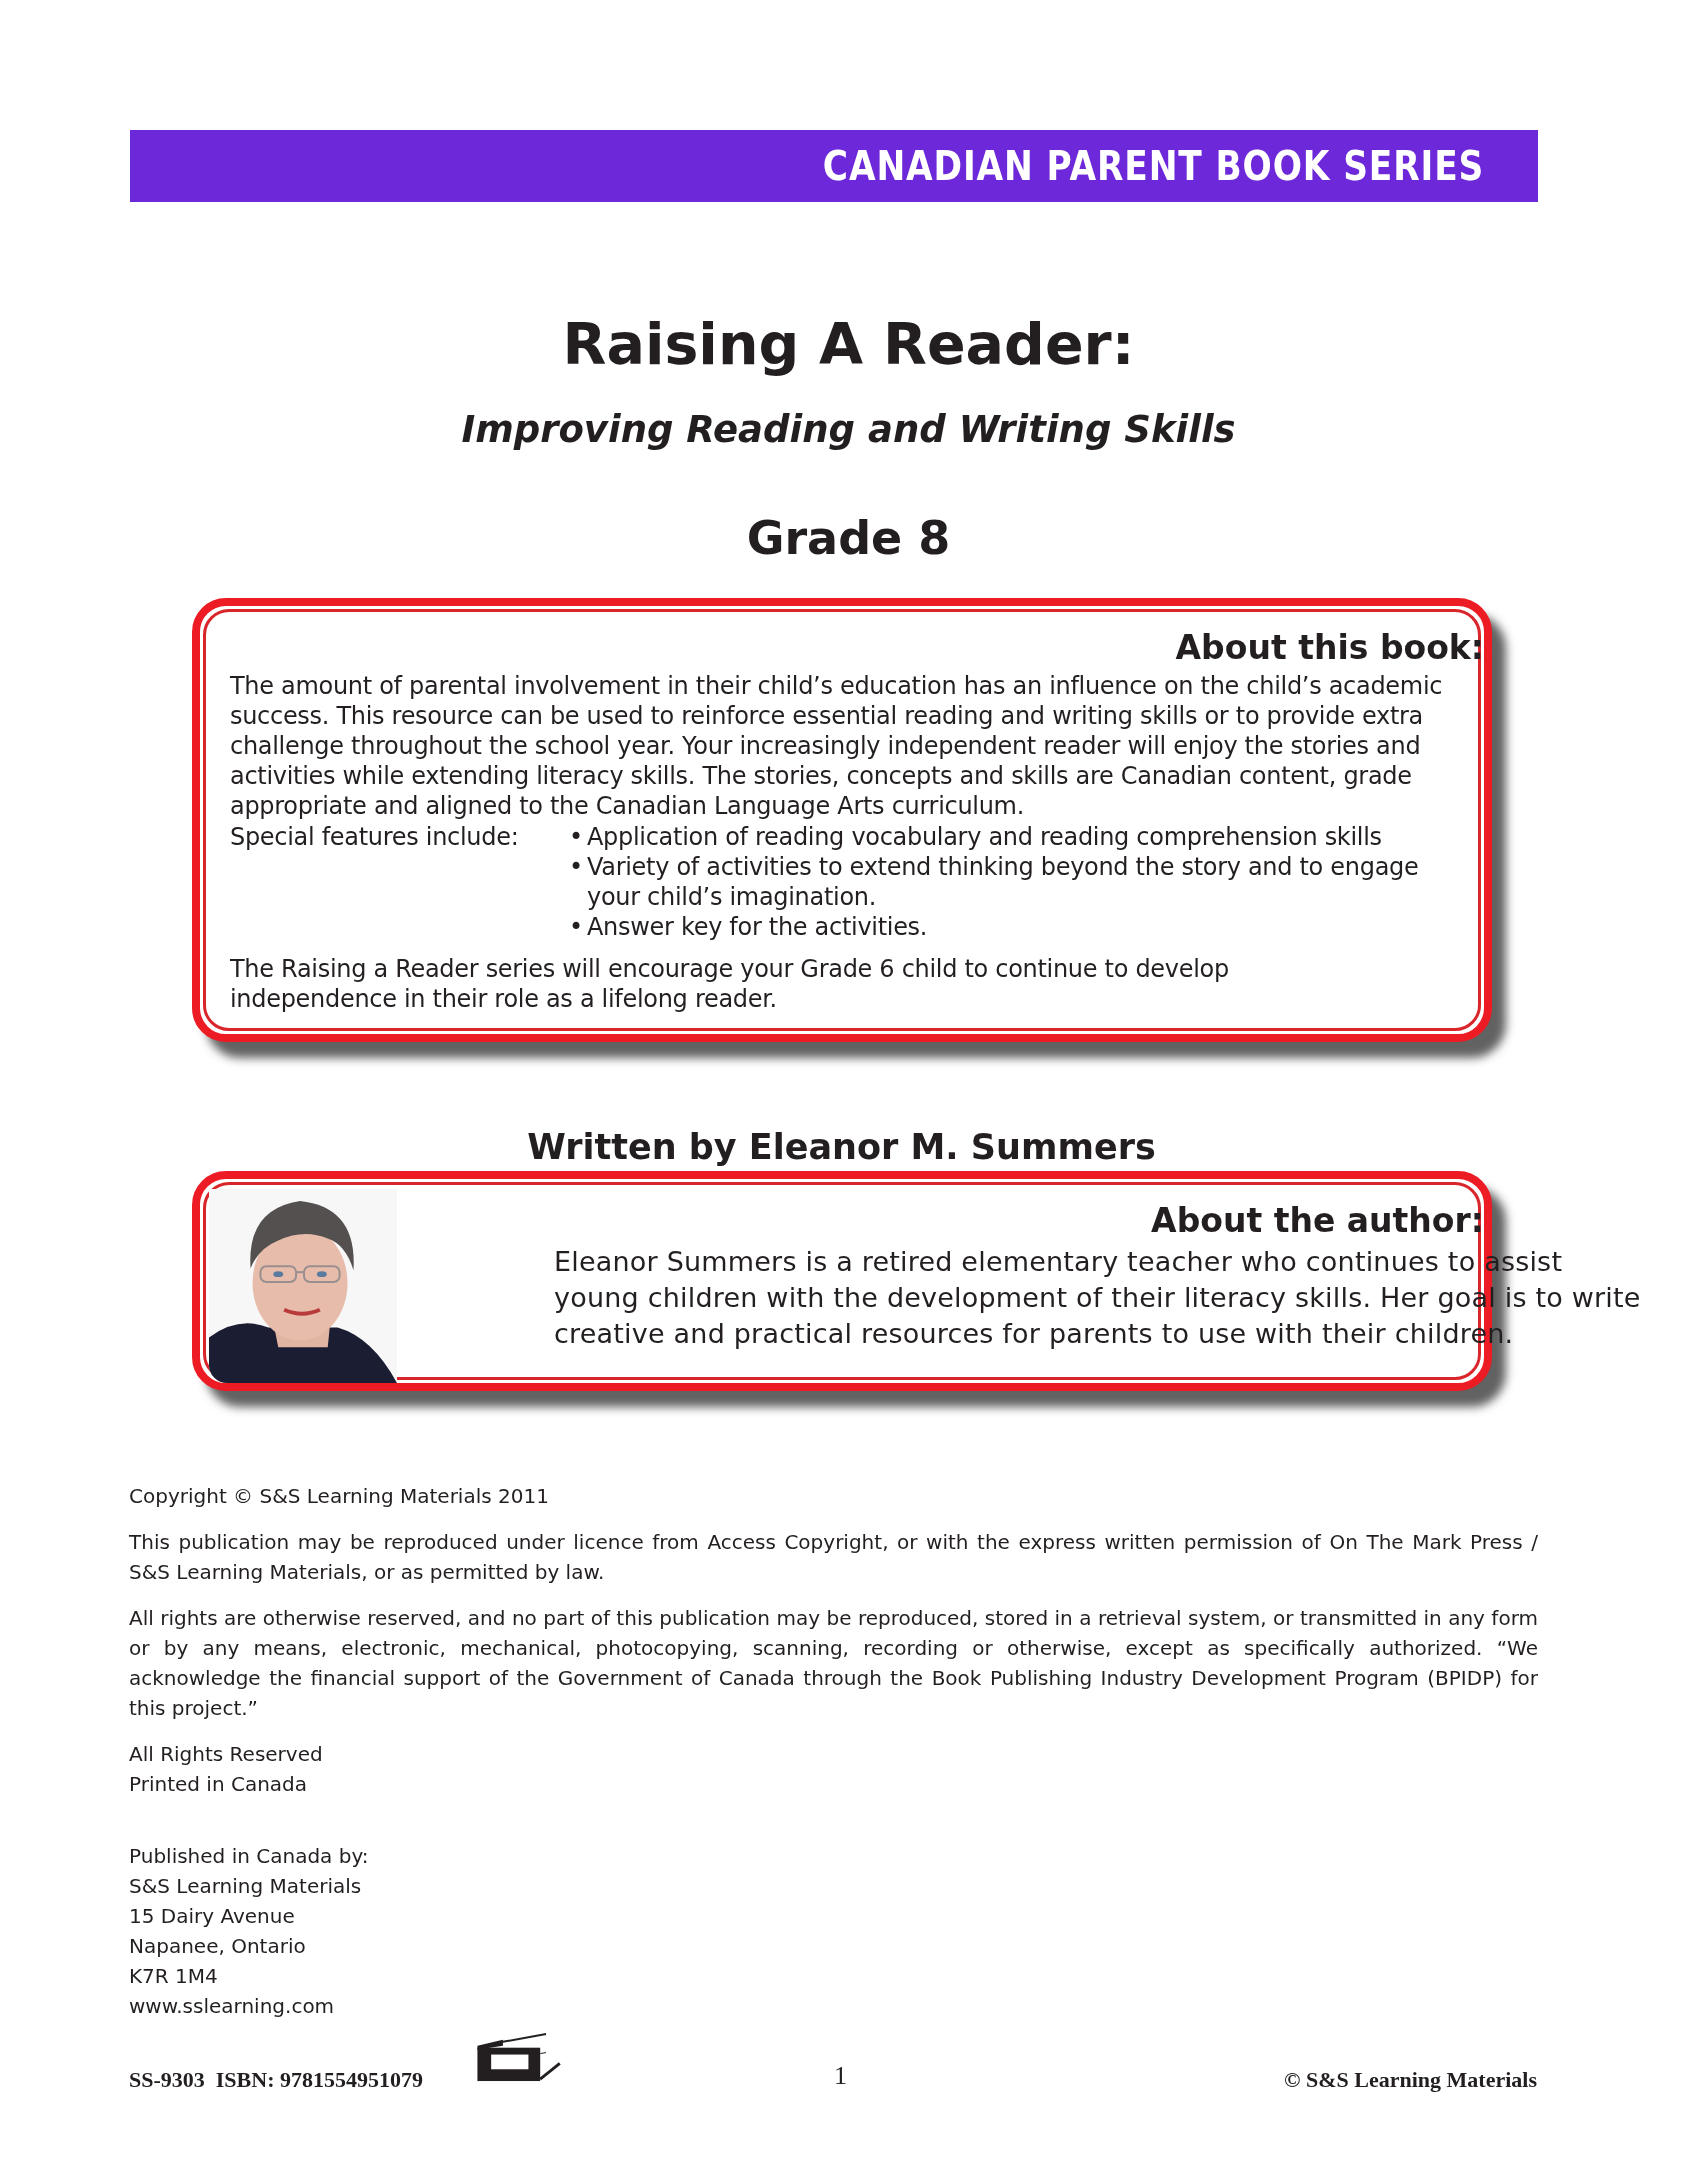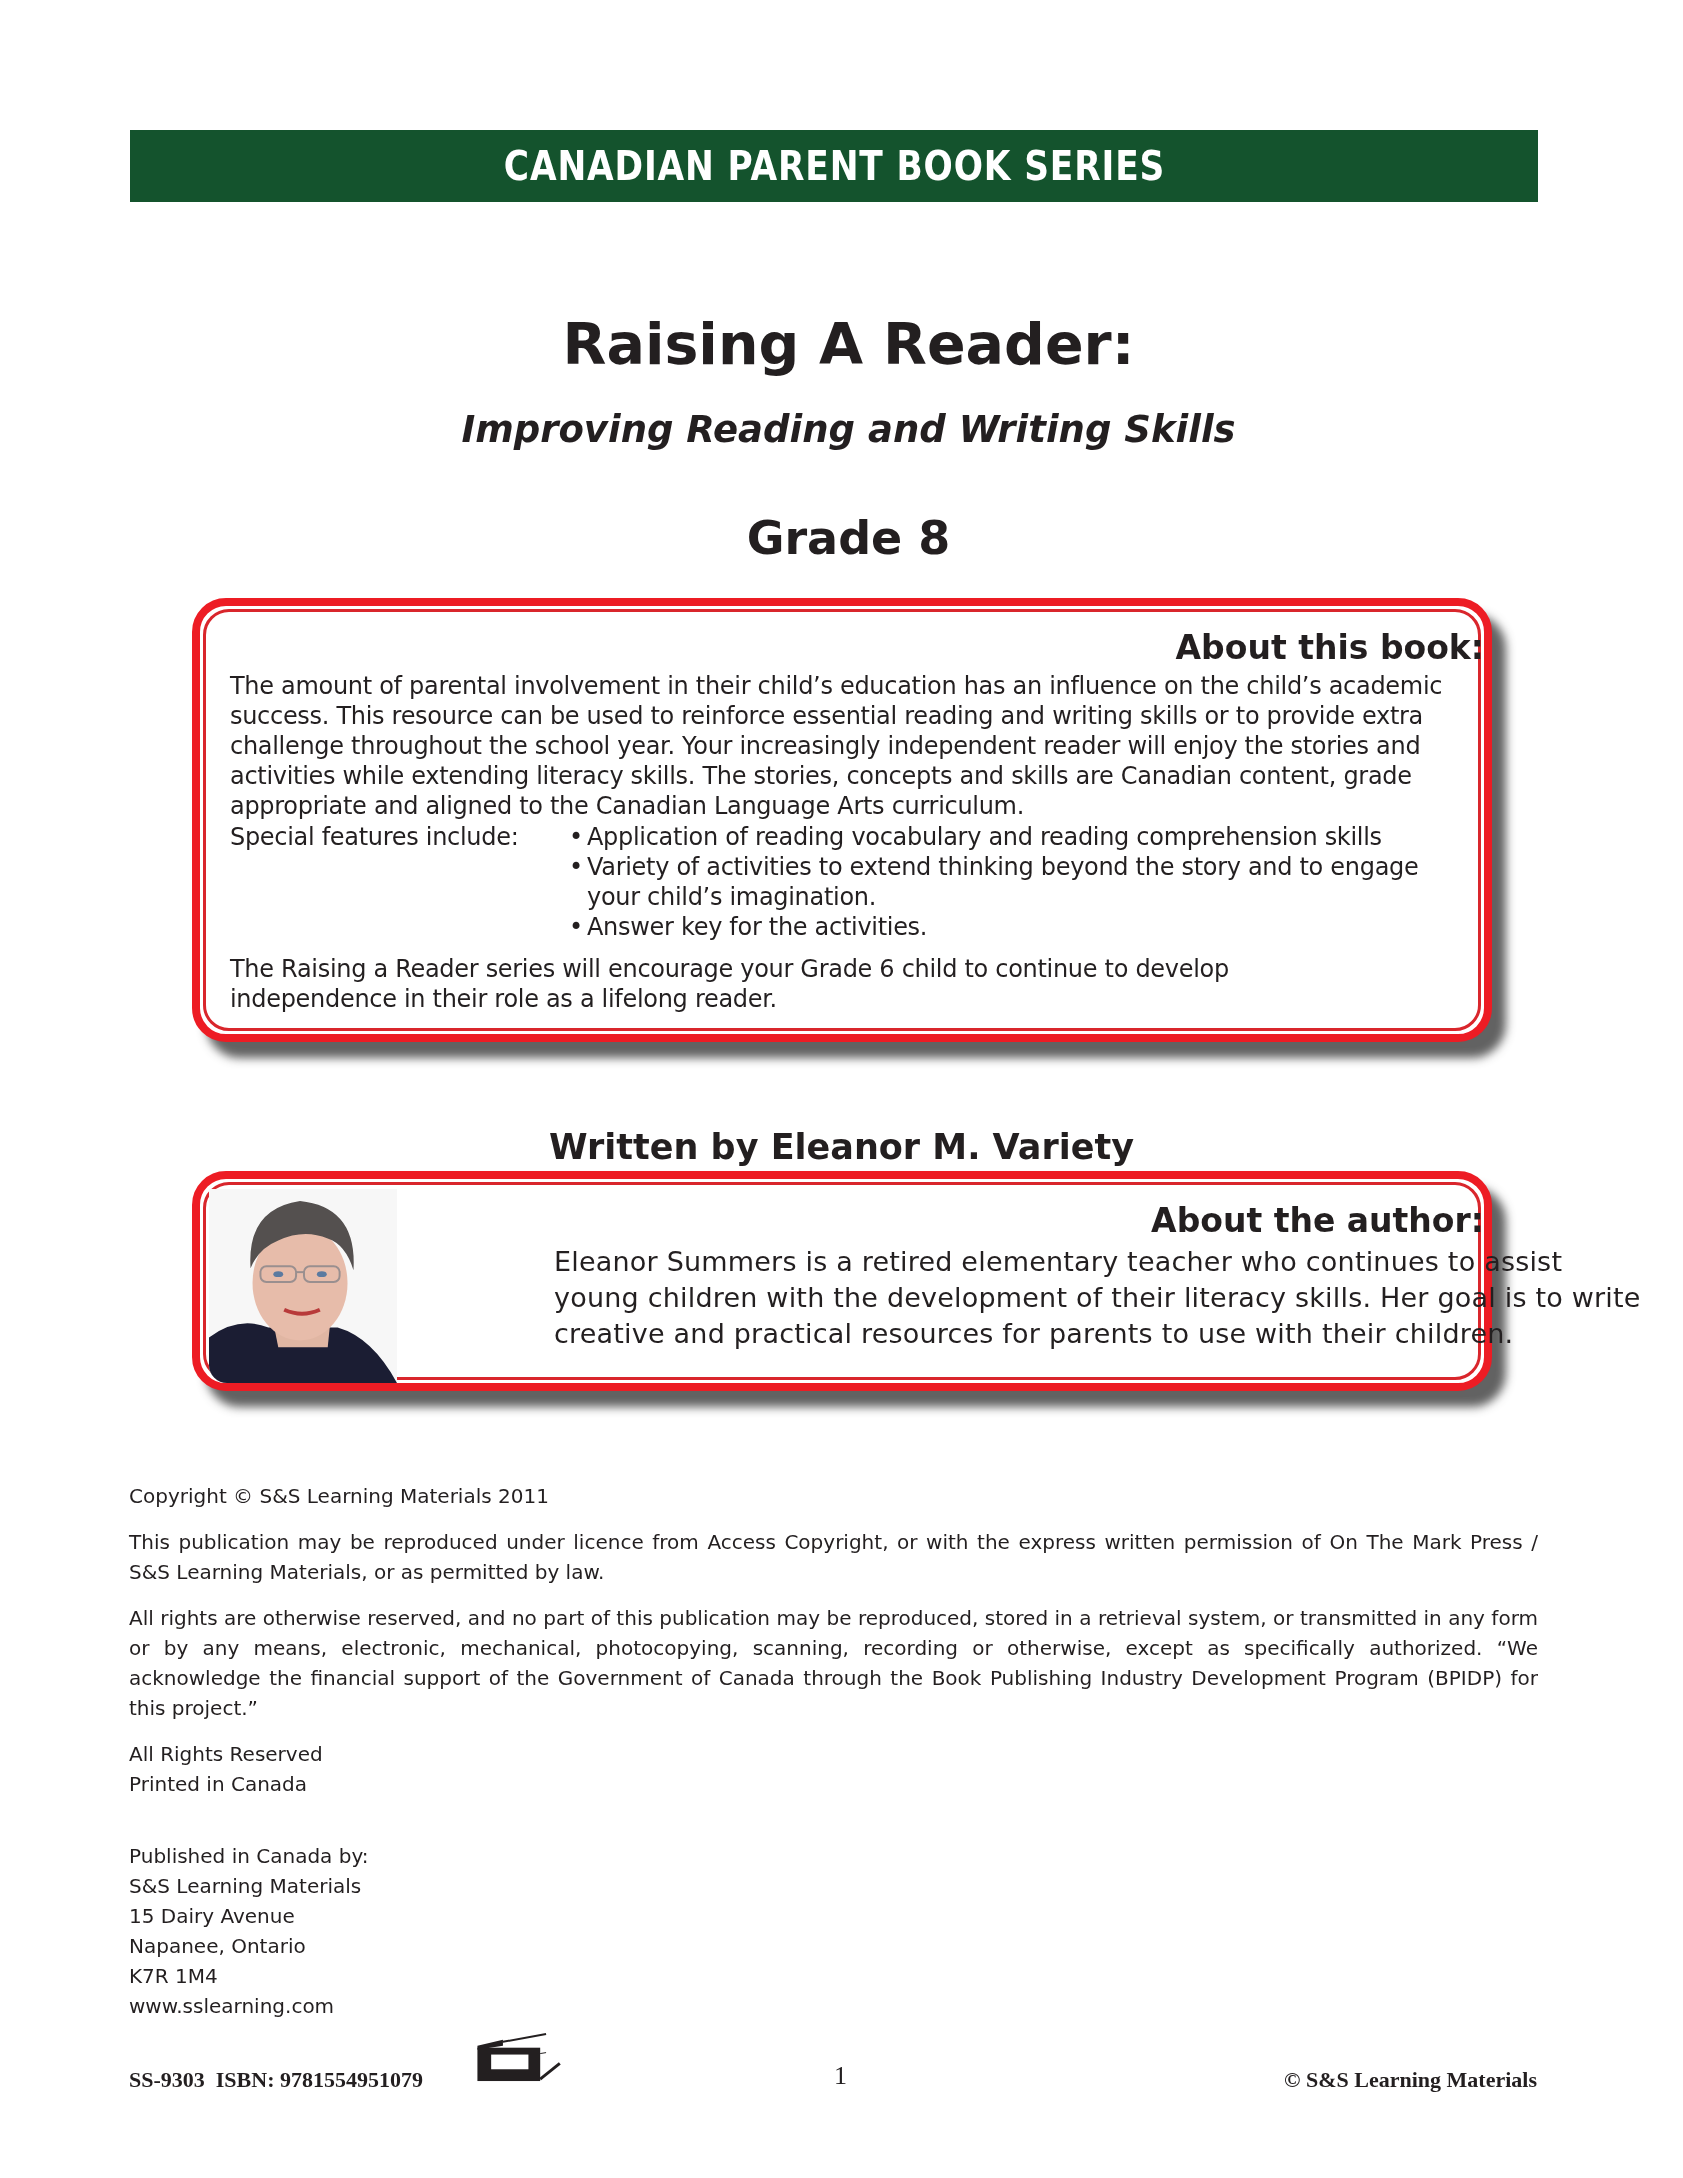--- a/index.html
+++ b/index.html
@@ -1,21 +1,21 @@
 <!DOCTYPE html>
 <html><head>
 <meta charset="utf-8">
 <style>
   html, body { margin: 0; padding: 0; background: #ffffff; }
   body { width: 1683px; height: 2178px; position: relative; overflow: hidden; color: #231f20;
          font-family: "DejaVu Sans", sans-serif; }
   .abs { position: absolute; }
 
-  .series-bar { left: 130px; top: 130px; width: 1408px; height: 72px; background: #14532d;
-                display: flex; align-items: center; justify-content: center; }
+  .series-bar { left: 130px; top: 130px; width: 1408px; height: 72px; background: #6d28d9;
+                display: flex; align-items: center; justify-content: flex-end; }
   .series-bar span { color: #fff; font-family: "DejaVu Sans", sans-serif; font-weight: bold;
                      font-size: 40px; letter-spacing: 1px; transform: scaleX(0.86); display: inline-block; }
 
   .title { left: 0; width: 1683px; text-align: center; font-weight: bold; margin-left: 7px; }
   .t1 { top: 311px; font-size: 57px; }
   .t2 { top: 408px; font-size: 37px; font-style: italic; }
   .t3 { top: 511px; font-size: 46px; }
 
   .box { left: 192px; width: 1300px; border: 8px solid #ed1c24; border-radius: 34px; background: #fff;
          box-sizing: border-box; box-shadow: 14px 16px 10px rgba(70,70,70,0.85); }
@@ -71,21 +71,21 @@
     <div class="lbl">Special features include:</div>
     <ul>
       <li>Application of reading vocabulary and reading comprehension skills</li>
       <li style="width:871px;">Variety of activities to extend thinking beyond the story and to engage your child’s imagination.</li>
       <li>Answer key for the activities.</li>
     </ul>
   </div>
   <div class="body-text closing" style="width:1069px;">The Raising a Reader series will encourage your Grade 6 child to continue to develop independence in their role as a lifelong reader.</div>
 </div>
 
-<div class="abs written">Written by Eleanor M. Variety</div>
+<div class="abs written">Written by Eleanor M. Summers</div>
 
 <div class="abs box about-author">
   <div class="box-inner"></div>
   <div class="abs photo">
     <svg width="188" height="194" viewBox="0 0 190 196">
       <rect width="190" height="196" fill="#f7f7f7"></rect>
       <path d="M0 196 L0 150 Q30 128 60 140 L130 140 Q165 150 190 196 Z" fill="#1b1d33"></path>
       <path d="M62 120 L124 120 L120 160 L70 160 Z" fill="#e0b6a3"></path>
       <ellipse cx="92" cy="95" rx="48" ry="58" fill="#e7bcaa"></ellipse>
       <path d="M42 80 Q38 20 92 12 Q150 18 146 82 Q138 56 120 50 Q96 40 70 52 Q50 60 42 80 Z" fill="#54504f"></path>

